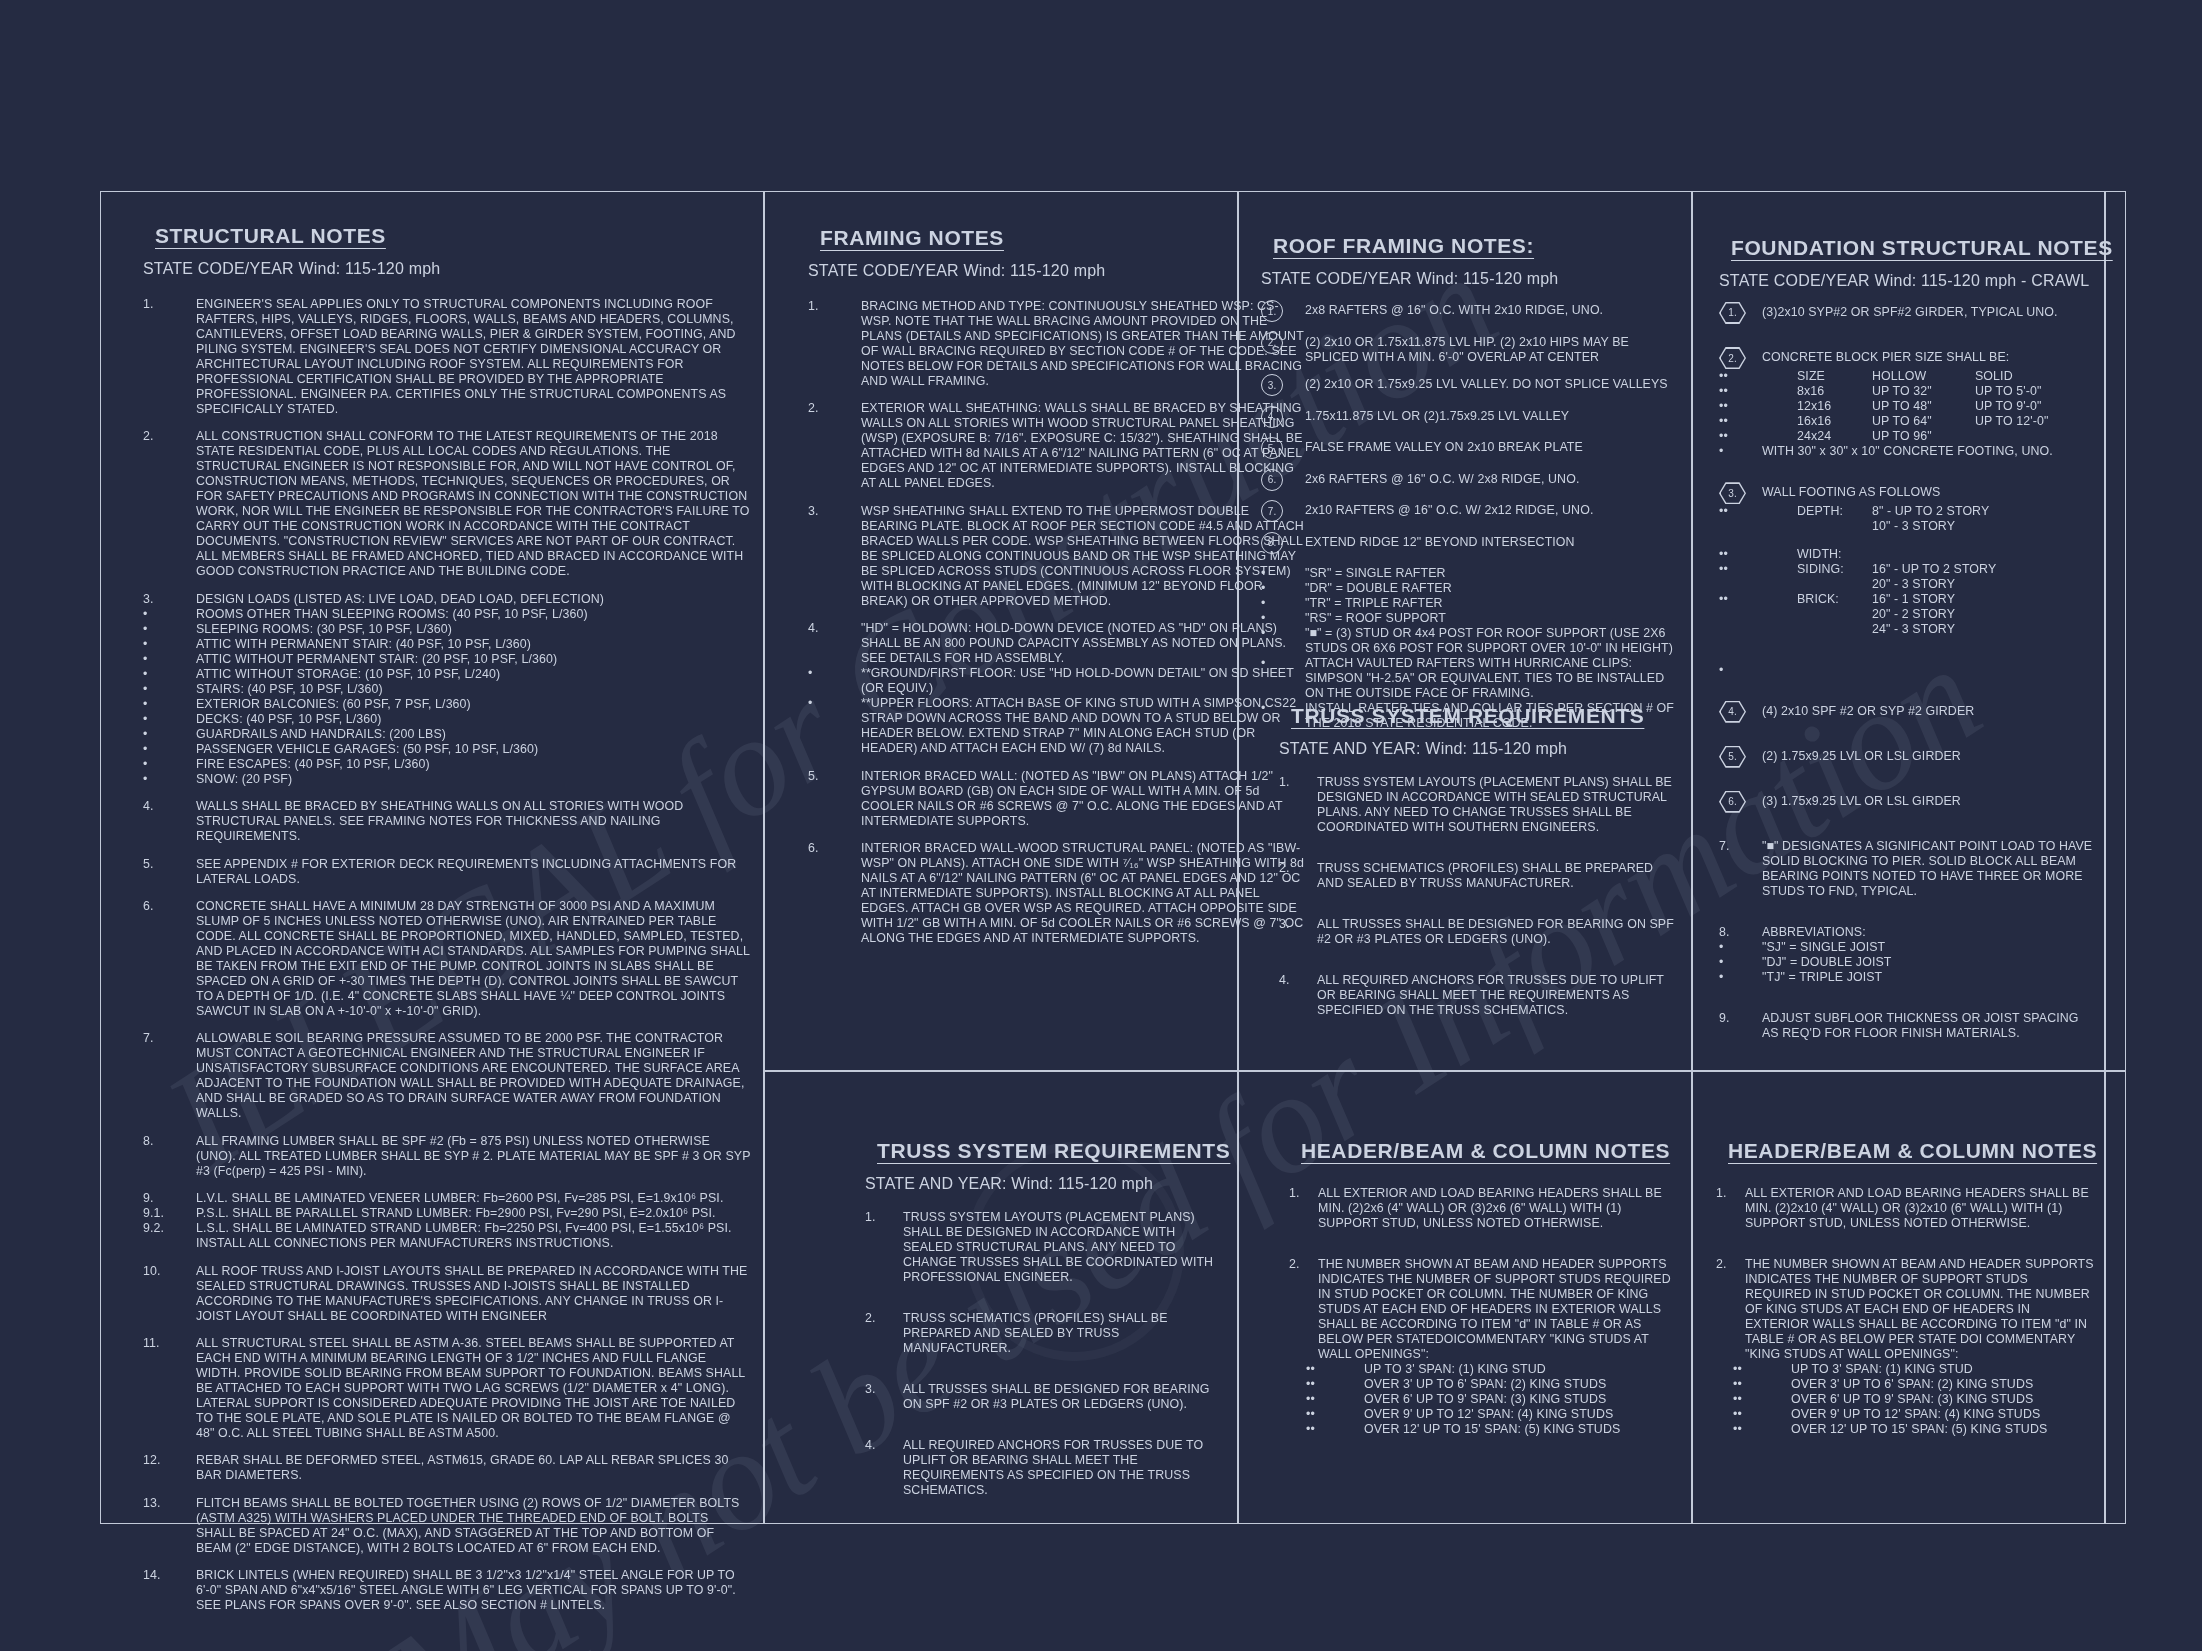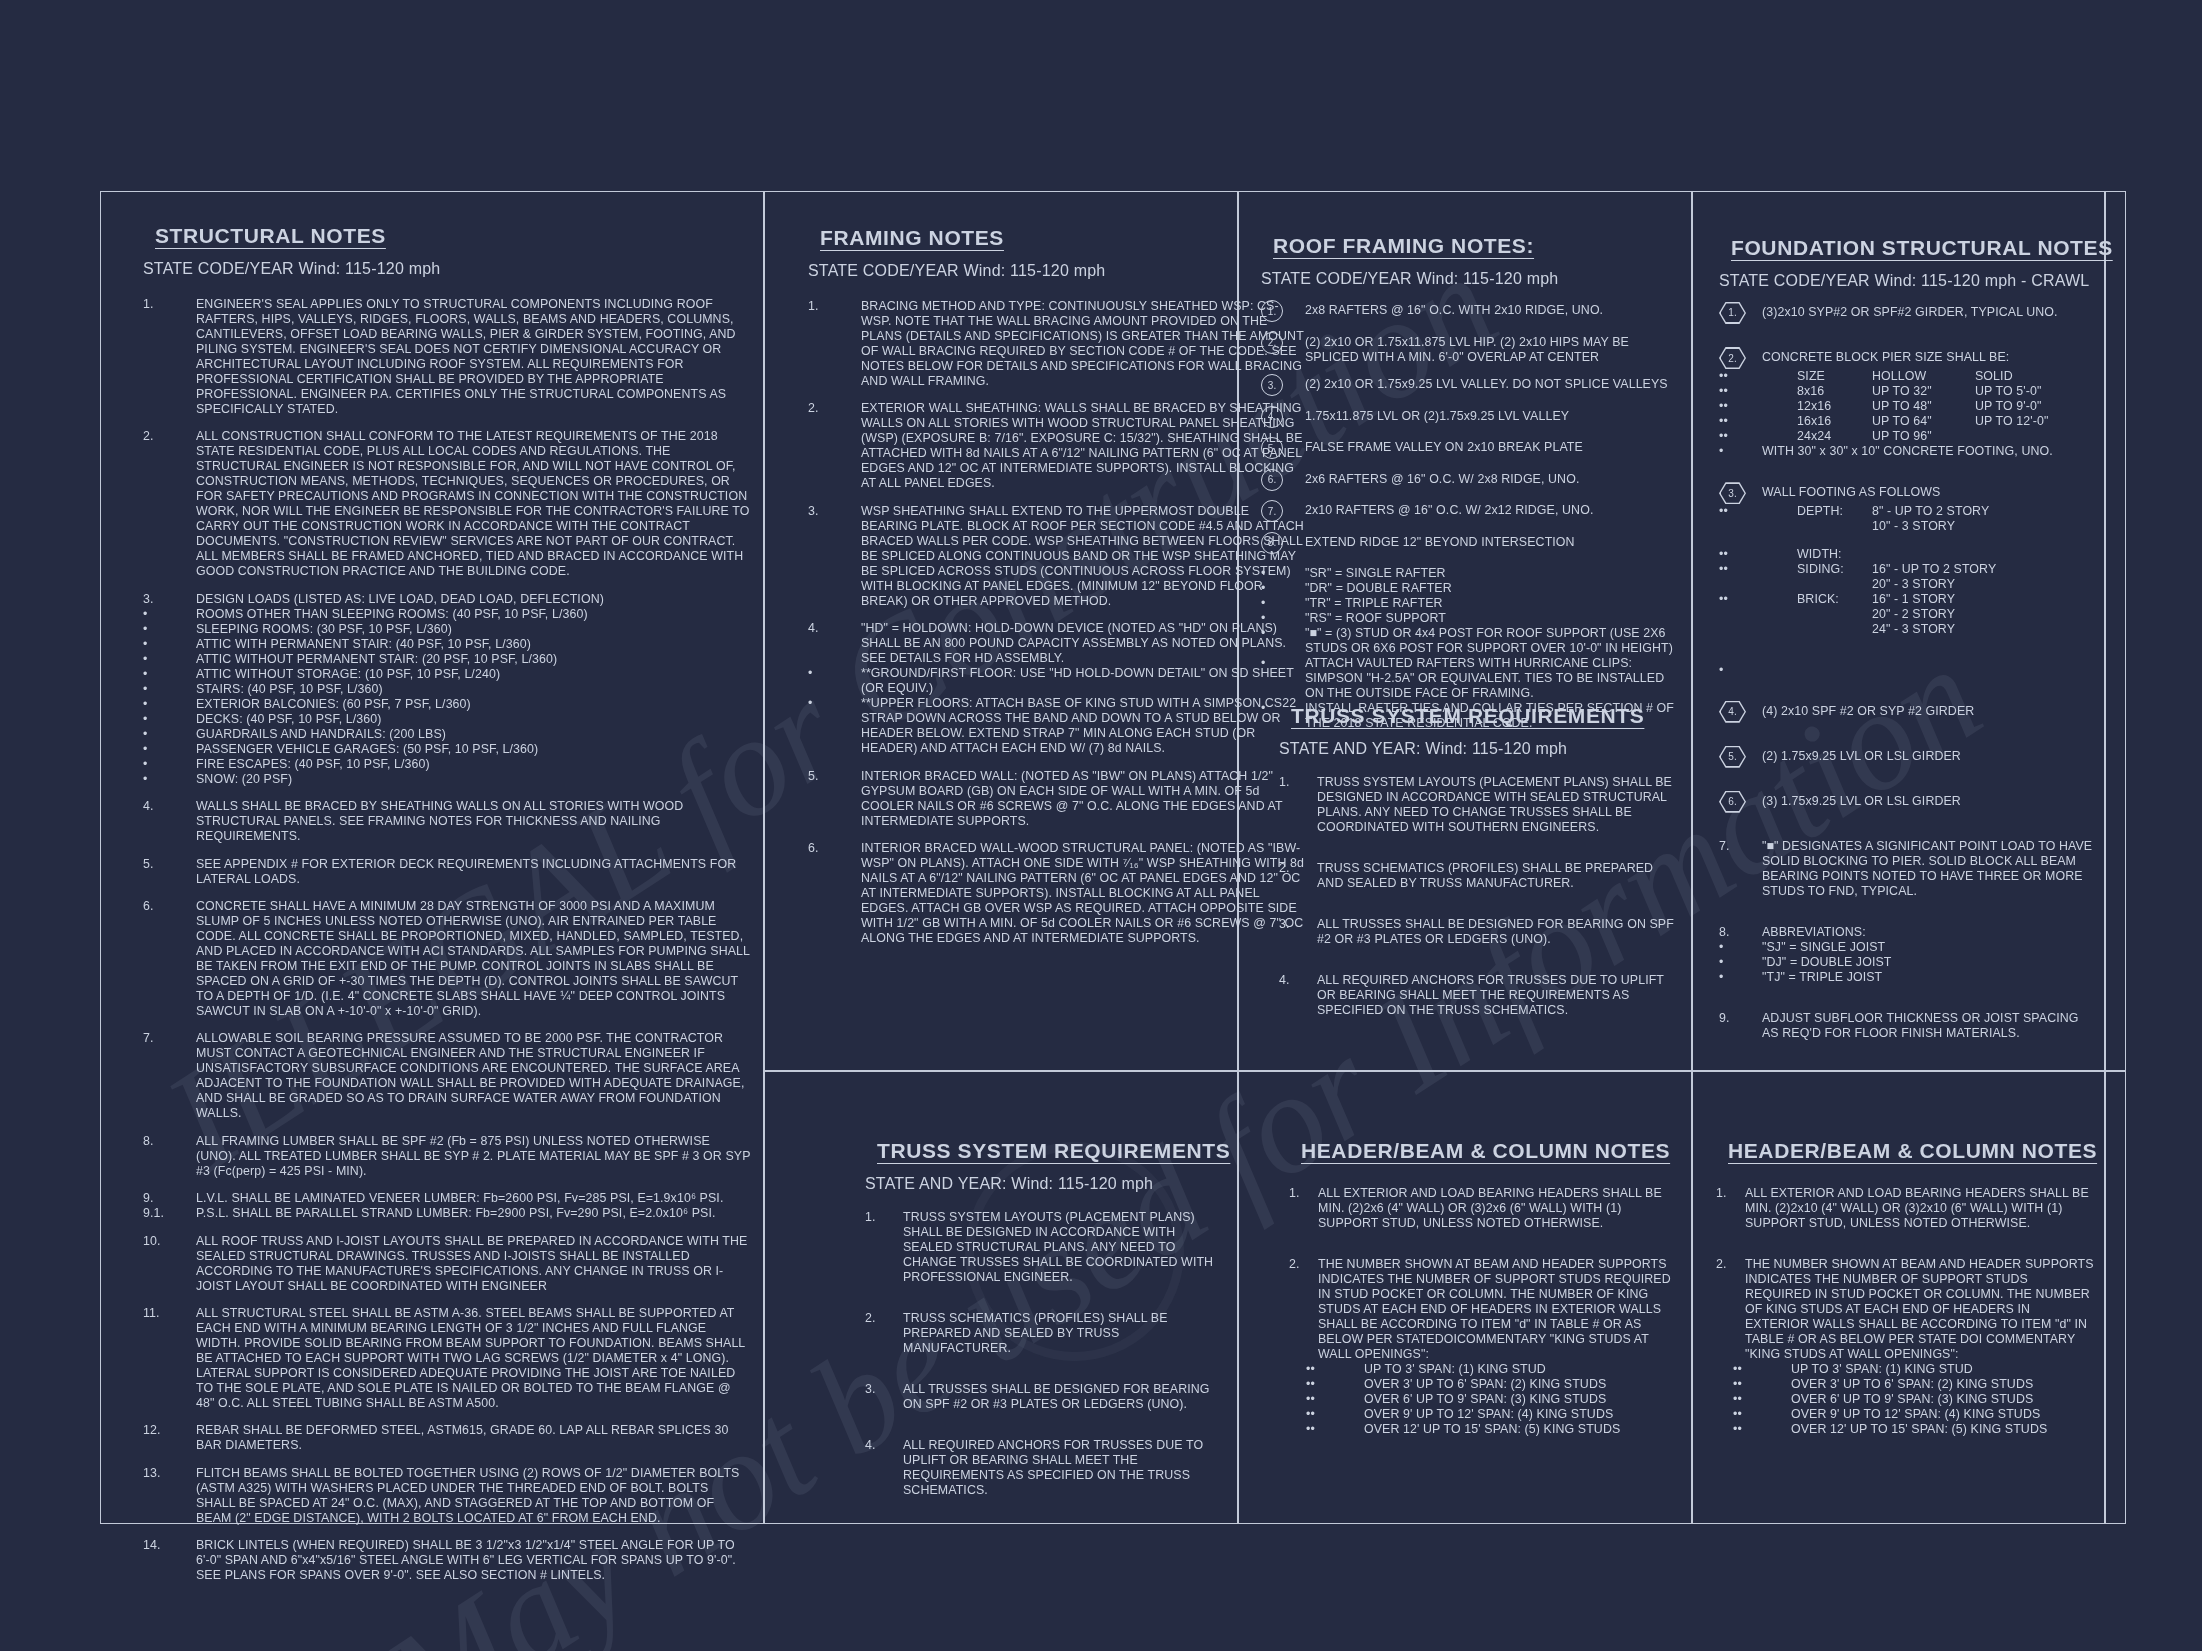--- a/index.html
+++ b/index.html
@@ -141,20 +141,24 @@
         <div class="body">ALL FRAMING LUMBER SHALL BE SPF #2 (Fb = 875 PSI) UNLESS NOTED OTHERWISE (UNO). ALL TREATED LUMBER SHALL BE SYP # 2. PLATE MATERIAL MAY BE SPF # 3 OR SYP #3 (Fc(perp) = 425 PSI - MIN).</div>
       </div>
       <div class="item sp1">
         <span class="mk">9.</span>
         <div class="body">L.V.L.  SHALL BE LAMINATED VENEER LUMBER: Fb=2600 PSI, Fv=285 PSI, E=1.9x10⁶  PSI.</div>
       </div>
       <div class="item sp0">
         <span class="mk">9.1.</span>
         <div class="body">P.S.L.  SHALL BE PARALLEL STRAND LUMBER: Fb=2900 PSI, Fv=290 PSI, E=2.0x10⁶  PSI.</div>
       </div>
+      <div class="item sp0">
+        <span class="mk">9.2.</span>
+        <div class="body">L.S.L.  SHALL BE LAMINATED STRAND LUMBER: Fb=2250 PSI, Fv=400 PSI, E=1.55x10⁶  PSI. INSTALL ALL CONNECTIONS PER MANUFACTURERS INSTRUCTIONS.</div>
+      </div>
       <div class="item sp1">
         <span class="mk">10.</span>
         <div class="body">ALL ROOF TRUSS AND I-JOIST LAYOUTS SHALL BE PREPARED IN ACCORDANCE WITH THE SEALED STRUCTURAL DRAWINGS. TRUSSES AND I-JOISTS SHALL BE INSTALLED ACCORDING TO THE MANUFACTURE'S SPECIFICATIONS. ANY CHANGE IN TRUSS OR I-JOIST LAYOUT SHALL BE COORDINATED WITH ENGINEER</div>
       </div>
       <div class="item sp1">
         <span class="mk">11.</span>
         <div class="body">ALL STRUCTURAL STEEL SHALL BE ASTM A-36. STEEL BEAMS SHALL BE SUPPORTED AT EACH END WITH A MINIMUM BEARING LENGTH OF 3 1/2" INCHES AND FULL FLANGE WIDTH. PROVIDE SOLID BEARING FROM BEAM SUPPORT TO FOUNDATION.  BEAMS SHALL BE ATTACHED TO EACH SUPPORT WITH TWO LAG SCREWS (1/2" DIAMETER x 4" LONG). LATERAL SUPPORT IS CONSIDERED ADEQUATE PROVIDING THE JOIST ARE TOE NAILED TO THE SOLE PLATE, AND SOLE PLATE IS NAILED OR BOLTED TO THE BEAM FLANGE @ 48" O.C. ALL STEEL TUBING SHALL BE ASTM A500.</div>
       </div>
       <div class="item sp1">
         <span class="mk">12.</span>

